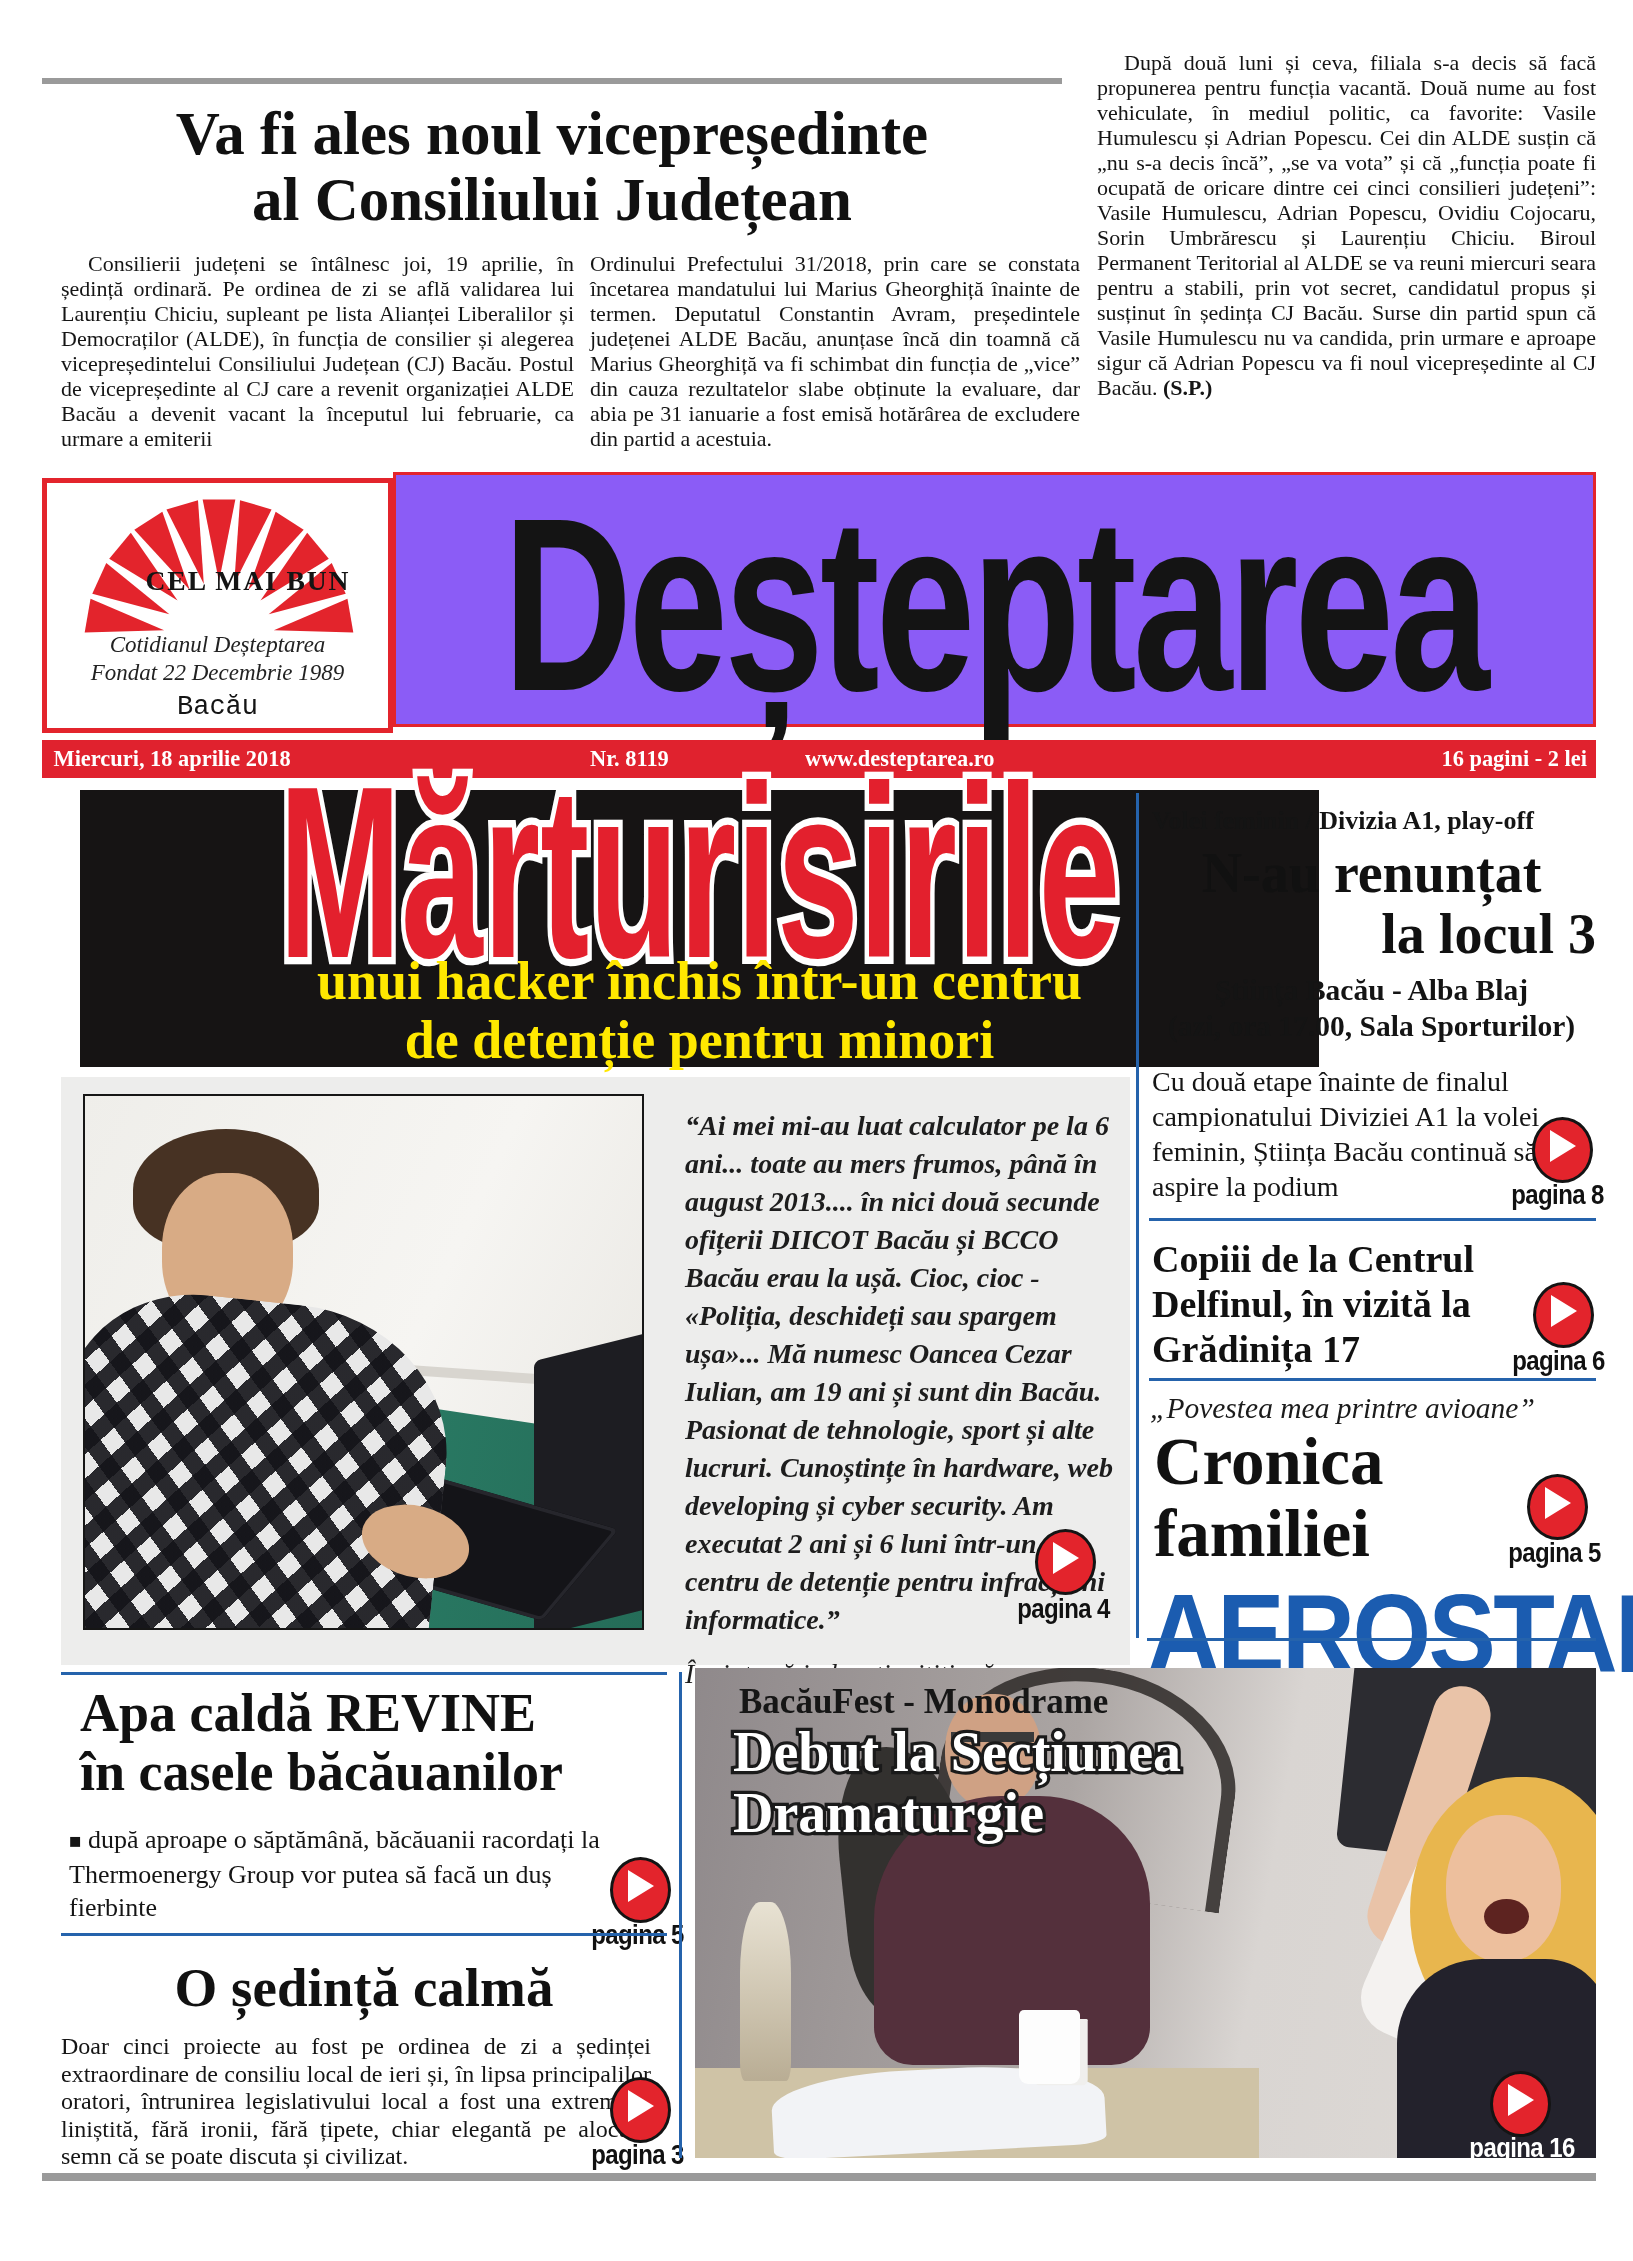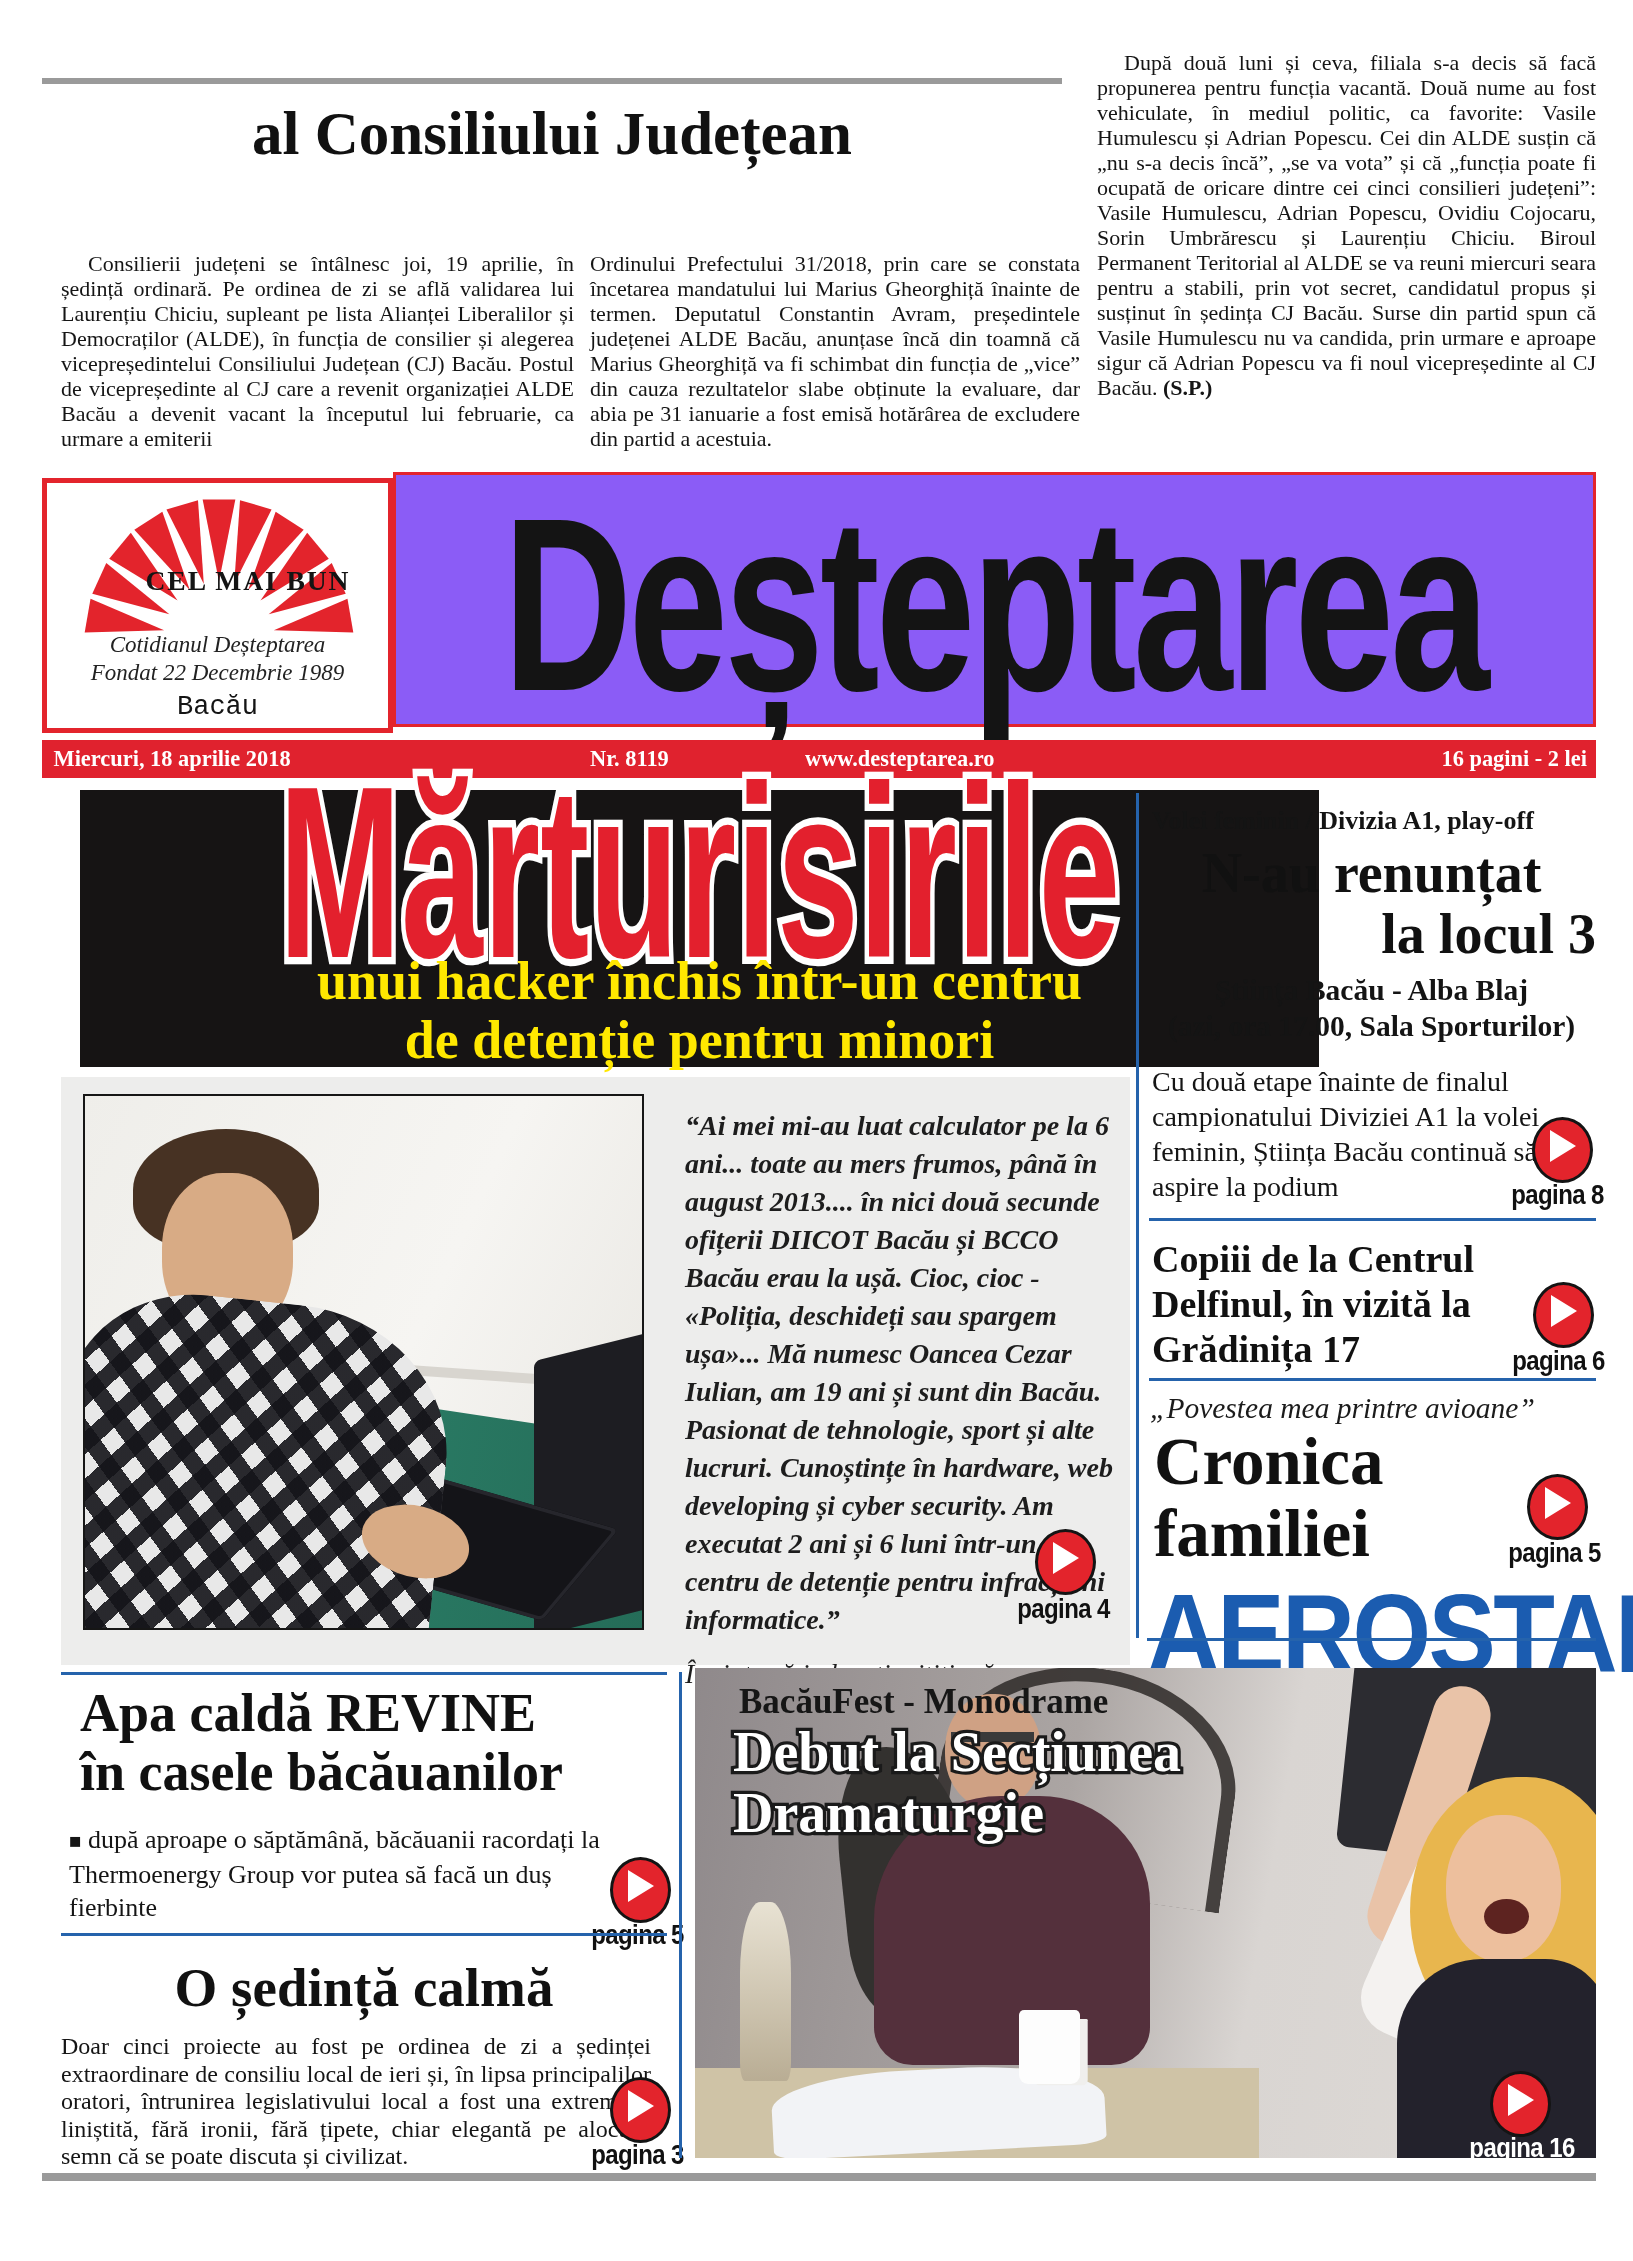--- a/index.html
+++ b/index.html
@@ -41,20 +41,21 @@
                       repeating-linear-gradient(-48deg,rgba(20,20,25,.9) 0 16.7px,rgba(255,255,255,0) 16.7px 35px);}
 </style>
 </head>
 <body>
 
 <div class="page">
 
   <div class="abs rule-gray" style="left:42px;top:78px;width:1020px;height:6.4px;"></div>
 
   <div class="abs serif b ctr" style="left:42px;top:101px;width:1020px;font-size:61px;line-height:1.08;color:#111;">
+    <div>Va fi ales noul vicepreședinte</div>
     <div>al Consiliului Județean</div>
   </div>
 
   <div class="abs serif just bodytxt indent" style="left:61px;top:251px;width:513px;">Consilierii județeni se întâlnesc joi, 19 aprilie, în ședință ordinară. Pe ordinea de zi se află validarea lui Laurențiu Chiciu, supleant pe lista Alianței Liberalilor și Democraților (ALDE), în funcția de consilier și alegerea vicepreședintelui Consiliului Județean (CJ) Bacău. Postul de vicepreședinte al CJ care a revenit organizației ALDE Bacău a devenit vacant la începutul lui februarie, ca urmare a emiterii</div>
   <div class="abs serif just bodytxt" style="left:590px;top:251px;width:490px;">Ordinului Prefectului 31/2018, prin care se constata încetarea mandatului lui Marius Gheorghiță înainte de termen. Deputatul Constantin Avram, președintele județenei ALDE Bacău, anunțase încă din toamnă că Marius Gheorghiță va fi schimbat din funcția de „vice” din cauza rezultatelor slabe obținute la evaluare, dar abia pe 31 ianuarie a fost emisă hotărârea de excludere din partid a acestuia.</div>
   <div class="abs serif just bodytxt indent" style="left:1097px;top:50px;width:499px;">
     <span>După două luni și ceva, filiala s-a decis să facă propunerea pentru funcția vacantă. Două nume au fost vehiculate, în mediul politic, ca favorite: Vasile Humulescu și Adrian Popescu. Cei din ALDE susțin că „nu s-a decis încă”, „se va vota” și că „funcția poate fi ocupată de oricare dintre cei cinci consilieri județeni”: Vasile Humulescu, Adrian Popescu, Ovidiu Cojocaru, Sorin Umbrărescu și Laurențiu Chiciu. Biroul Permanent Teritorial al ALDE se va reuni miercuri seara pentru a stabili, prin vot secret, candidatul propus și susținut în ședința CJ Bacău. Surse din partid spun că Vasile Humulescu nu va candida, prin urmare e aproape sigur că Adrian Popescu va fi noul vicepreședinte al CJ Bacău.</span>
     <b>(S.P.)</b>
   </div>
 

